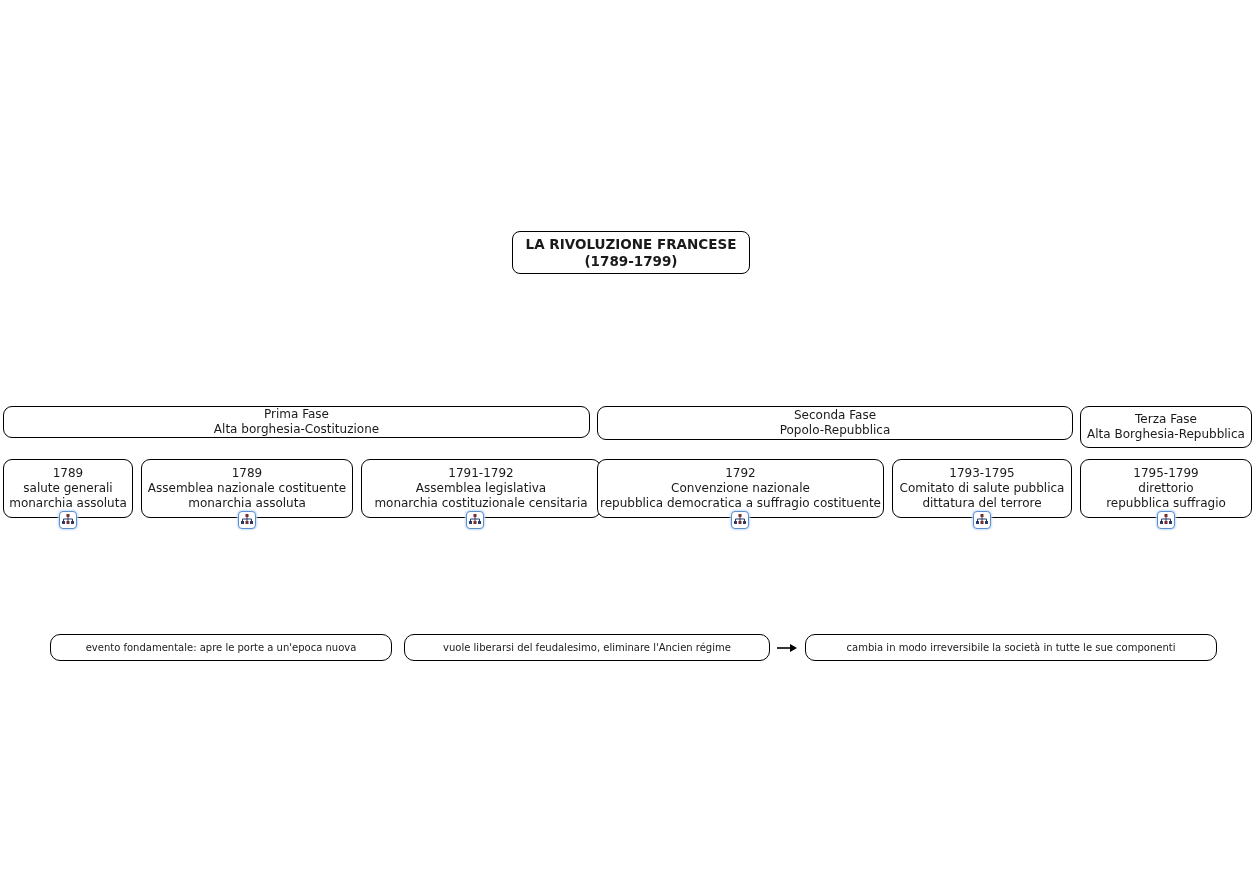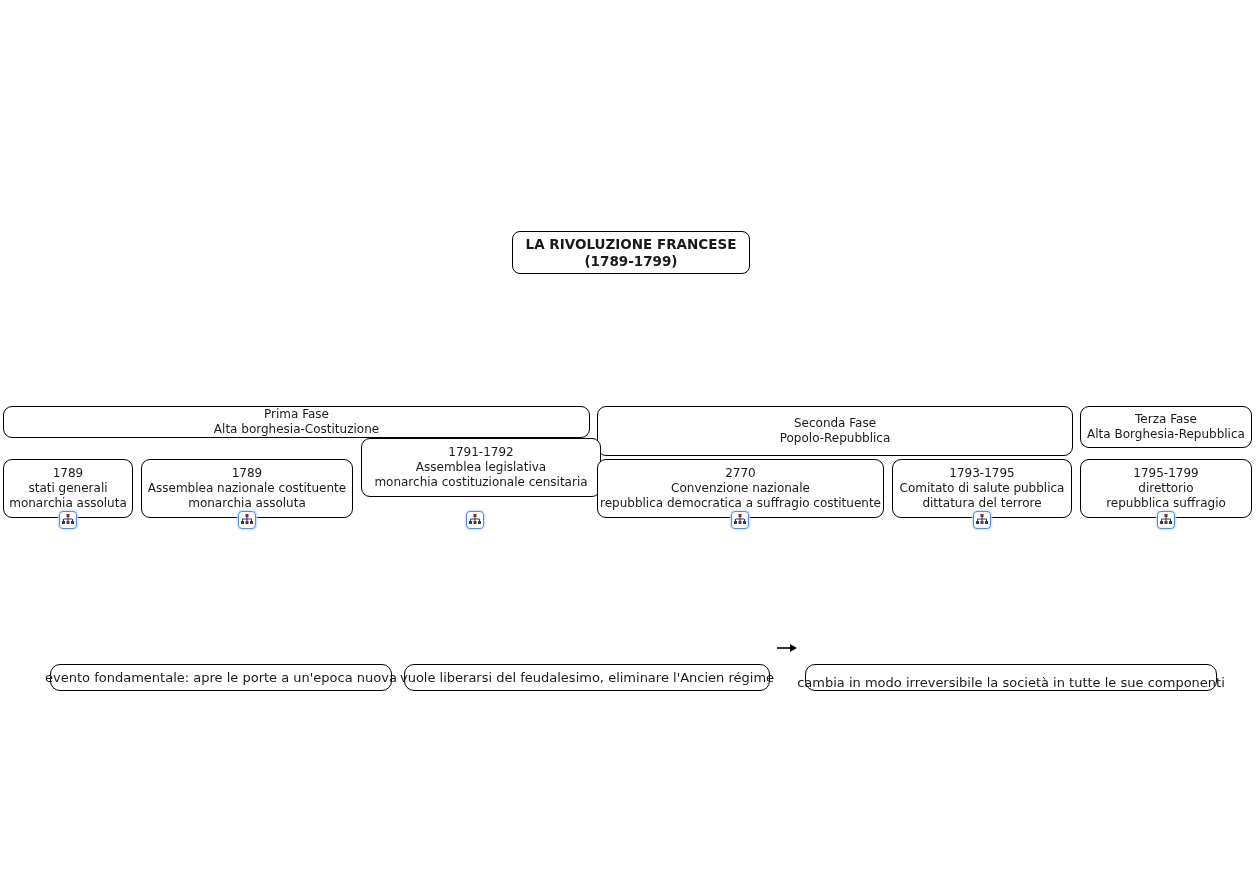--- a/index.html
+++ b/index.html
@@ -32,23 +32,22 @@
   }
   .node .line { white-space: nowrap; }
   .title-node {
     font-weight: bold;
     font-size: 13.5px;
     line-height: 17px;
     border-width: 1.6px;
     border-radius: 8px;
   }
   .note-node {
-    font-size: 13px;
+    font-size: 10px;
     border-radius: 10px;
-    margin-top: 30px;
   }
   .expand-icon {
     position: absolute;
     box-sizing: border-box;
     width: 18px;
     height: 18px;
     background: #ffffff;
     border: 1px solid #5b8fd4;
     border-radius: 4px;
     box-shadow: 0 0 2px 1px #c9dcf0;
@@ -70,46 +69,46 @@
 
   <div class="node title-node" style="left:512px; top:231px; width:238px; height:43px;">
     <div class="line">LA RIVOLUZIONE FRANCESE</div>
     <div class="line">(1789-1799)</div>
   </div>
 
   <div class="node" style="left:3px; top:406px; width:587px; height:32px;">
     <div class="line">Prima Fase</div>
     <div class="line">Alta borghesia-Costituzione</div>
   </div>
-  <div class="node" style="left:597px; top:406px; width:476px; height:50px;">
+  <div class="node" style="left:597px; top:406px; width:476px; height:34px;">
     <div class="line">Seconda Fase</div>
     <div class="line">Popolo-Repubblica</div>
   </div>
   <div class="node" style="left:1080px; top:406px; width:172px; height:42px;">
     <div class="line">Terza Fase</div>
     <div class="line">Alta Borghesia-Repubblica</div>
   </div>
 
   <div class="node" style="left:3px; top:459px; width:130px; height:59px;">
     <div class="line">1789</div>
-    <div class="line">stati generali</div>
+    <div class="line">salute generali</div>
     <div class="line">monarchia assoluta</div>
   </div>
   <div class="node" style="left:141px; top:459px; width:212px; height:59px;">
     <div class="line">1789</div>
     <div class="line">Assemblea nazionale costituente</div>
     <div class="line">monarchia assoluta</div>
   </div>
-  <div class="node" style="left:361px; top:438px; width:240px; height:59px;text-align:center;">
+  <div class="node" style="left:361px; top:459px; width:240px; height:59px;text-align:center;">
     <div class="line">1791-1792</div>
     <div class="line">Assemblea legislativa</div>
     <div class="line">monarchia costituzionale censitaria</div>
   </div>
   <div class="node" style="left:597px; top:459px; width:287px; height:59px;">
-    <div class="line">2770</div>
+    <div class="line">1792</div>
     <div class="line">Convenzione nazionale</div>
     <div class="line">repubblica democratica a suffragio costituente</div>
   </div>
   <div class="node" style="left:892px; top:459px; width:180px; height:59px;">
     <div class="line">1793-1795</div>
     <div class="line">Comitato di salute pubblica</div>
     <div class="line">dittatura del terrore</div>
   </div>
   <div class="node" style="left:1080px; top:459px; width:172px; height:59px;">
     <div class="line">1795-1799</div>
@@ -179,17 +178,17 @@
     <div class="line">vuole liberarsi del feudalesimo, eliminare l'Ancien régime</div>
   </div>
 
   <div class="arrow-wrap" style="left:774px; top:641px; width:26px; height:14px;">
     <svg width="24" height="10" viewBox="0 0 24 10">
       <line x1="2" y1="5" x2="16" y2="5" stroke="#000000" stroke-width="1.6"></line>
       <polygon points="15,1 22,5 15,9" fill="#000000"></polygon>
     </svg>
   </div>
 
-  <div class="node note-node" style="left:805px; top:634px; width:412px; height:27px;justify-content:flex-end;">
+  <div class="node note-node" style="left:805px; top:634px; width:412px; height:27px;">
     <div class="line">cambia in modo irreversibile la società in tutte le sue componenti</div>
   </div>
 
 </div>
 
 </body></html>

